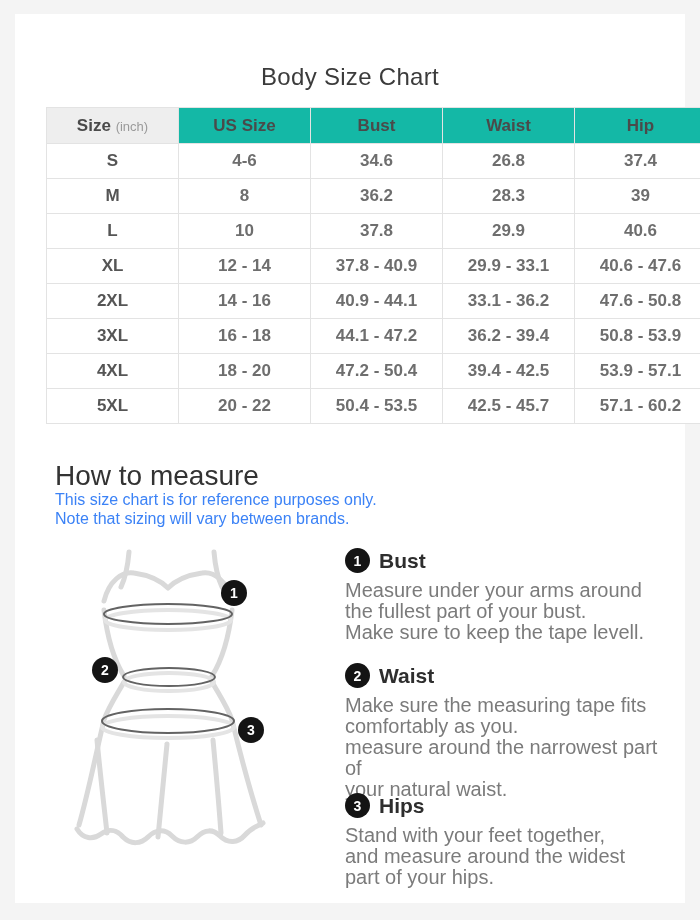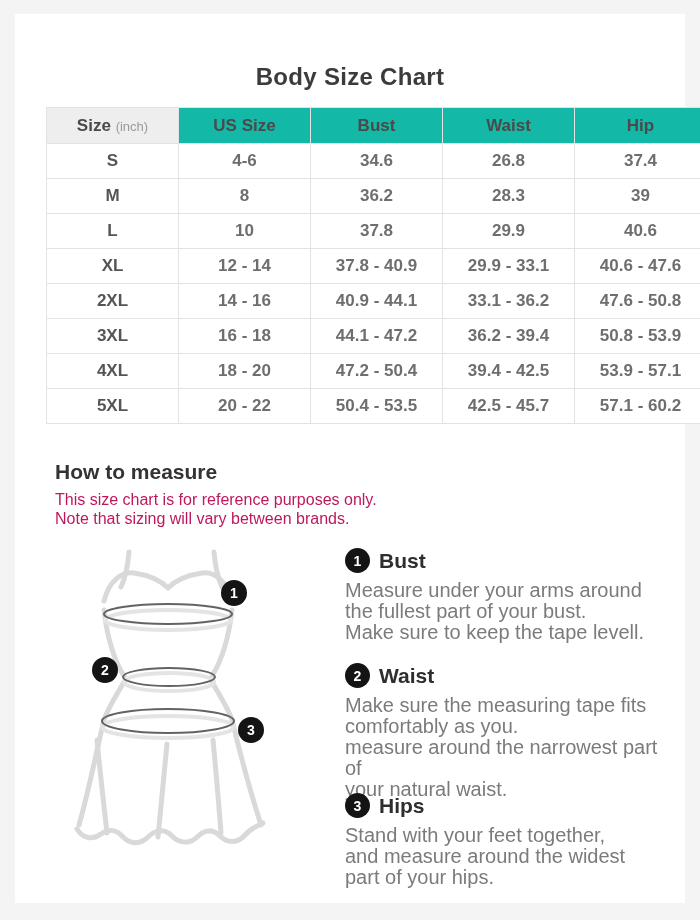--- a/index.html
+++ b/index.html
@@ -11,41 +11,41 @@
     overflow:hidden;
   }
   .card {
     position:absolute; left:15px; top:14px;
     width:670px; height:889px;
     background:#ffffff;
   }
   .title {
     position:absolute; top:49px; left:0; width:100%;
     margin:0; text-align:center;
-    font-size:24px; font-weight:bold; color:#3b3b3b;
+    font-size:24px; font-weight:normal; color:#3b3b3b;
     letter-spacing:0.3px;
   }
   .table-wrap { position:absolute; top:93px; left:31px; width:661px; }
   table { width:100%; border-collapse:collapse; table-layout:fixed; }
   th, td { border:1px solid #e3e3e3; text-align:center; padding:0; }
   th {
     height:35px; background:#14b8a6;
     font-size:17px; color:#4a4a4a; font-weight:600;
   }
   th.size-th { background:#eeeeee; }
   .size-unit { font-size:13px; color:#9a9a9a; font-weight:400; }
   td { height:34px; font-size:17px; color:#6e6e6e; font-weight:700; background:#fff; }
   td.size-cell { color:#555555; font-weight:700; }
   .howto-heading {
     position:absolute; top:446px; left:40px; margin:0;
-    font-size:21px; font-weight:bold; color:#333333;
+    font-size:28px; font-weight:normal; color:#333333;
   }
   .note {
     position:absolute; top:476px; left:40px; margin:0;
-    font-size:16px; line-height:19px; color:#be185d;
+    font-size:16px; line-height:19px; color:#3b82f6;
     white-space:pre-line;
   }
   .measure-section { position:absolute; top:515px; left:0; width:670px; height:374px; }
   .dress-svg { position:absolute; left:40px; top:5px; }
   .marker {
     position:absolute; width:26px; height:26px; border-radius:50%;
     background:#141414; color:#ffffff;
     font-size:14px; font-weight:bold;
     display:flex; align-items:center; justify-content:center;
   }

